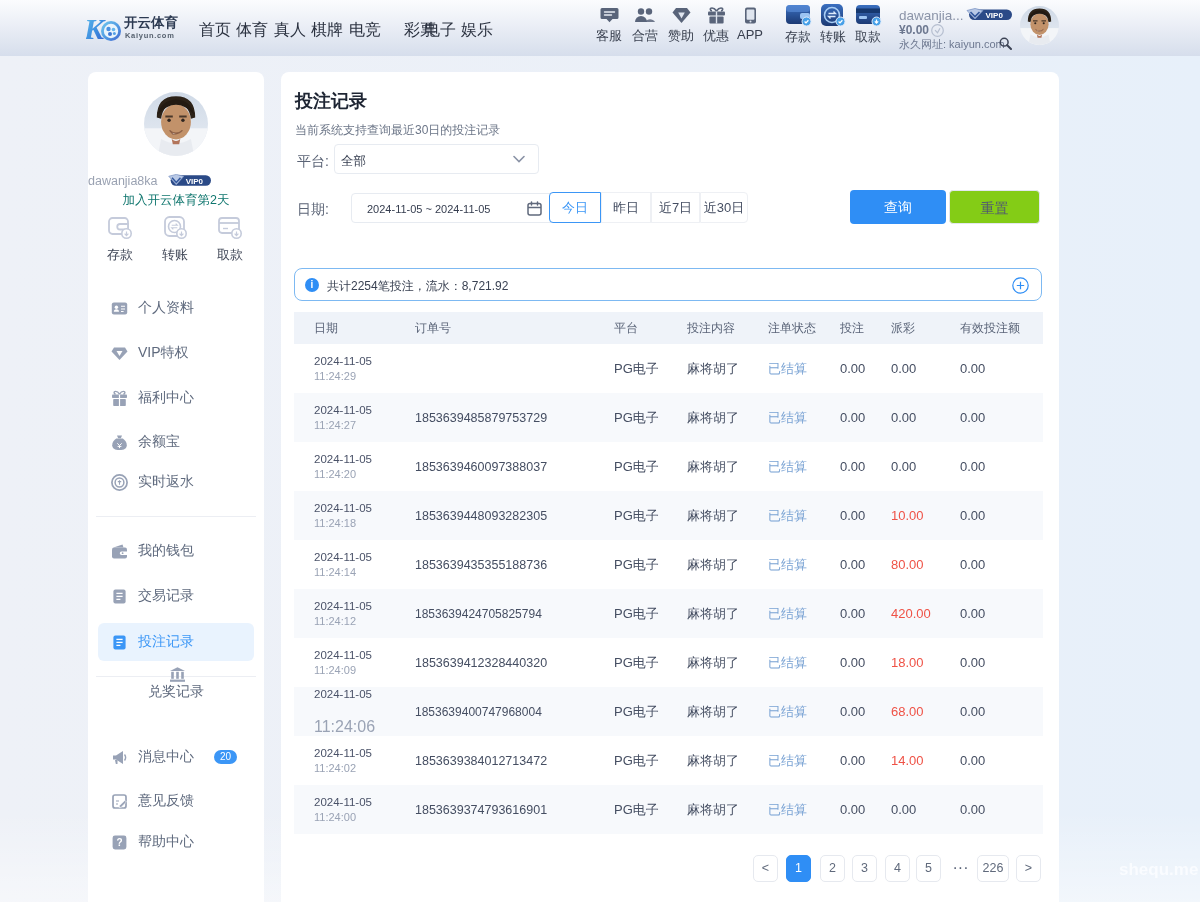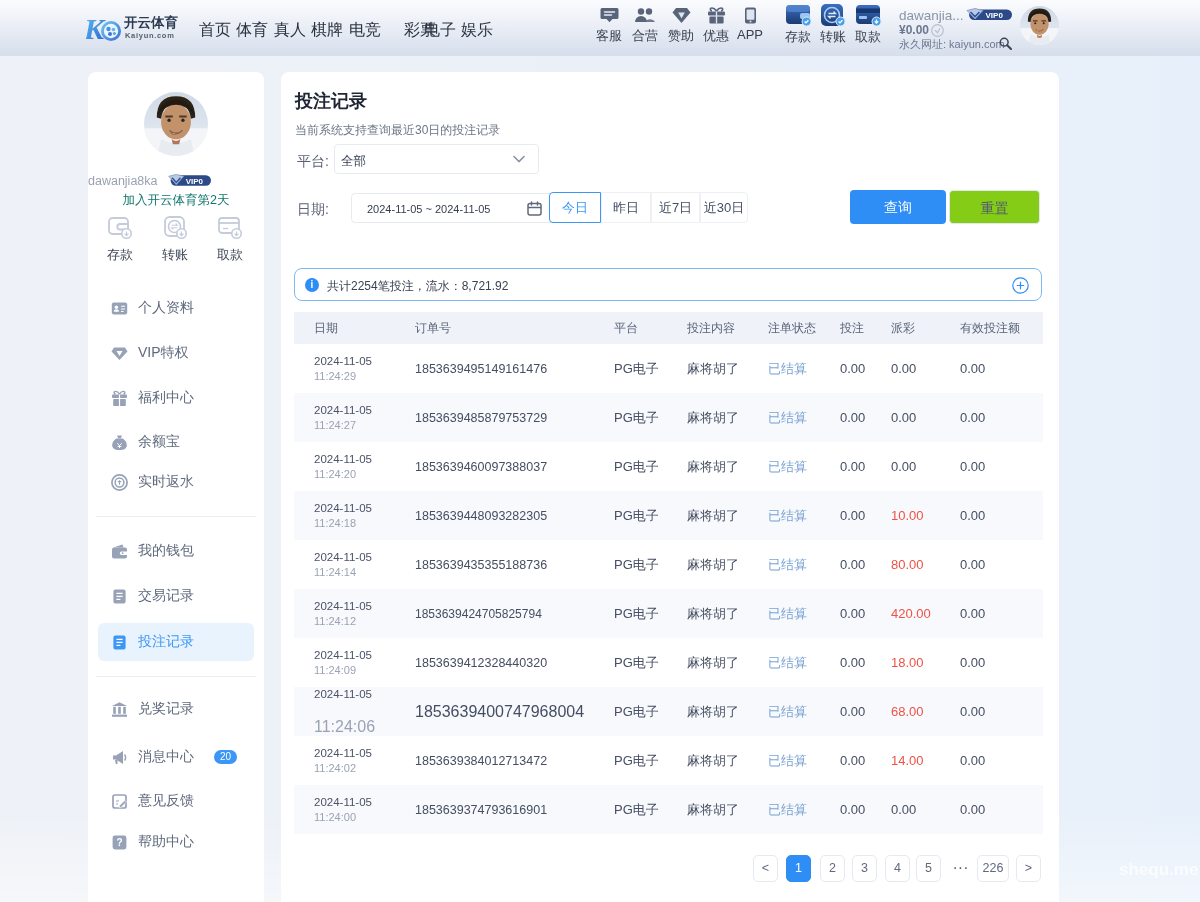--- a/index.html
+++ b/index.html
@@ -326,21 +326,21 @@
         <span>交易记录</span>
       </div>
       <div class="menuitem active" style="top:551px;">
         <svg width="17" height="17" viewBox="0 0 17 17">
           <rect x="2.4" y="1.4" width="12.2" height="14.2" rx="2" fill="#3b96f6"></rect>
           <path d="M5.4 5.4 h6.2 M5.4 8.4 h6.2 M5.4 11.4 h4" stroke="#fff" stroke-width="1.2"></path>
         </svg>
         <span>投注记录</span>
       </div>
       <div class="mdiv" style="top:604px;"></div>
-      <div class="menuitem" style="top:618px;">
+      <div class="menuitem" style="top:594px;flex-direction:column;">
         <svg width="17" height="17" viewBox="0 0 17 17">
           <path d="M8.5 1.2 L16 5 H1 Z" fill="#98a2b6"></path>
           <rect x="2.2" y="5.8" width="2.6" height="7" fill="#98a2b6"></rect>
           <rect x="7.2" y="5.8" width="2.6" height="7" fill="#98a2b6"></rect>
           <rect x="12.2" y="5.8" width="2.6" height="7" fill="#98a2b6"></rect>
           <rect x="1" y="13.6" width="15" height="2.2" fill="#98a2b6"></rect>
         </svg>
         <span>兑奖记录</span>
       </div>
       <div class="menuitem" style="top:666px;">
@@ -420,21 +420,20 @@
       <div class="tc" style="left: 666px;">有效投注额</div>
     </div>
   <div id="rows">
       <div class="trow" style="top: 272px;">
         <div class="tc" style="left:20px;">
           <div>
             <div style="color:#4a5268;font-size:11.5px;">2024-11-05</div>
             <div style="font-size:11px;color:#9aa3b5;margin-top:3px;">11:24:29</div>
           </div>
         </div>
-        <div class="tc" style="left:121px;font-size:12.5px;">1853639495149161476</div>
         <div class="tc" style="left:320px;">PG电子</div>
         <div class="tc" style="left:393px;">麻将胡了</div>
         <div class="tc settle" style="left:474px;">已结算</div>
         <div class="tc" style="left:546px;">0.00</div>
         <div class="tc" style="left:597px;">0.00</div>
         <div class="tc" style="left:666px;">0.00</div>
       </div>
       <div class="trow odd" style="top: 321px;">
         <div class="tc" style="left:20px;">
           <div>
@@ -525,21 +524,21 @@
         <div class="tc red" style="left:597px;">18.00</div>
         <div class="tc" style="left:666px;">0.00</div>
       </div>
       <div class="trow odd" style="top: 615px;">
         <div class="tc" style="left:20px;">
           <div>
             <div style="color:#4a5268;font-size:11.5px;">2024-11-05</div>
             <div style="font-size:16px;color:#9aa3b5;margin-top:18px;">11:24:06</div>
           </div>
         </div>
-        <div class="tc" style="left:121px;font-size:16px;">1853639400747968004</div>
+        <div class="tc" style="left:121px;font-size:12px;">1853639400747968004</div>
         <div class="tc" style="left:320px;">PG电子</div>
         <div class="tc" style="left:393px;">麻将胡了</div>
         <div class="tc settle" style="left:474px;">已结算</div>
         <div class="tc" style="left:546px;">0.00</div>
         <div class="tc red" style="left:597px;">68.00</div>
         <div class="tc" style="left:666px;">0.00</div>
       </div>
       <div class="trow" style="top: 664px;">
         <div class="tc" style="left:20px;">
           <div>

